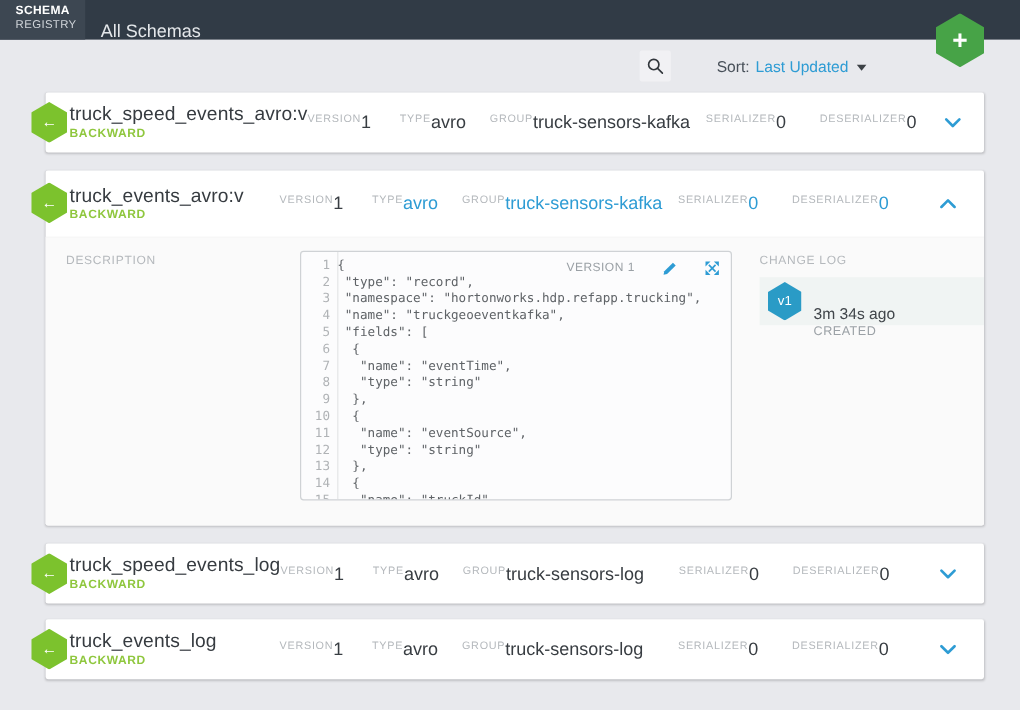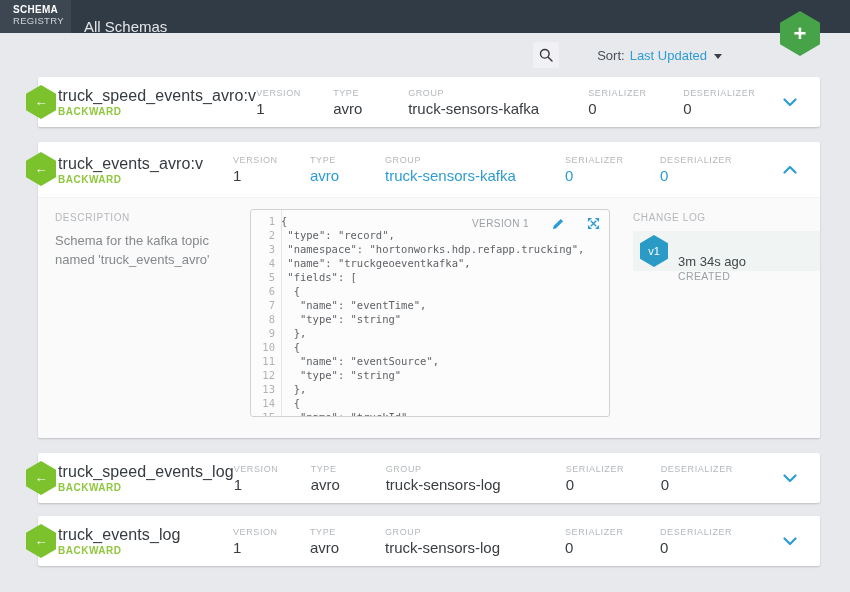--- a/index.html
+++ b/index.html
@@ -60,21 +60,21 @@
   .hex-icon {
     position:absolute; left:-12px; top:25px; transform:translateY(-50%);
     width:30px; height:34px; background:#7cc22d;
     clip-path:polygon(50% 0,100% 26%,100% 74%,50% 100%,0 74%,0 26%);
     color:#fff; font-size:13px; font-weight:bold; line-height:34px; text-align:center;
   }
   .card-header.tall + * { }
   .name-block { flex:0 0 175px; }
   .schema-name { font-size:16px; color:#363b40; letter-spacing:.1px; white-space:nowrap; }
   .schema-compat { font-size:10px; font-weight:bold; color:#8fc73e; letter-spacing:.5px; margin-top:1px; }
-  .fld { display:flex; flex-direction:column; }
+  .fld { display:flex; flex-direction:row; }
   .fld-version { flex:0 0 77px; }
   .fld-type { flex:0 0 75px; }
   .fld-group { flex:0 0 180px; }
   .fld-serializer { flex:0 0 95px; }
   .fld-deserializer { flex:1 1 auto; }
   .fld-label { font-size:9px; color:#b4b8bc; letter-spacing:.6px; margin-bottom:2px; }
   .fld-value { font-size:15px; color:#383d42; }
   .active .fld-value { color:#2e9cd4; }
   .chev-btn {
     flex:0 0 60px; background:none; border:none; cursor:pointer;
@@ -215,21 +215,20 @@
         <svg width="14" height="9" viewBox="0 0 14 9" style="transform:rotate(180deg);">
           <path d="M1.5 1.5l5.5 5.5 5.5-5.5" fill="none" stroke="#2e9cd4" stroke-width="2.2" stroke-linecap="round" stroke-linejoin="round"></path>
         </svg>
       </button>
     </div>
 
     <div class="card-body">
 
       <div class="desc-col">
         <div class="mini-label">DESCRIPTION</div>
-        <div class="desc-text">Schema for the kafka topic named 'truck_events_avro'</div>
       </div>
 
       <div class="code-block">
         <div class="code-gutter-line"></div>
 
         <div class="code-line">
             <span class="code-ln">1</span>
             <span class="code-tx">{</span>
           </div>
         <div class="code-line">

